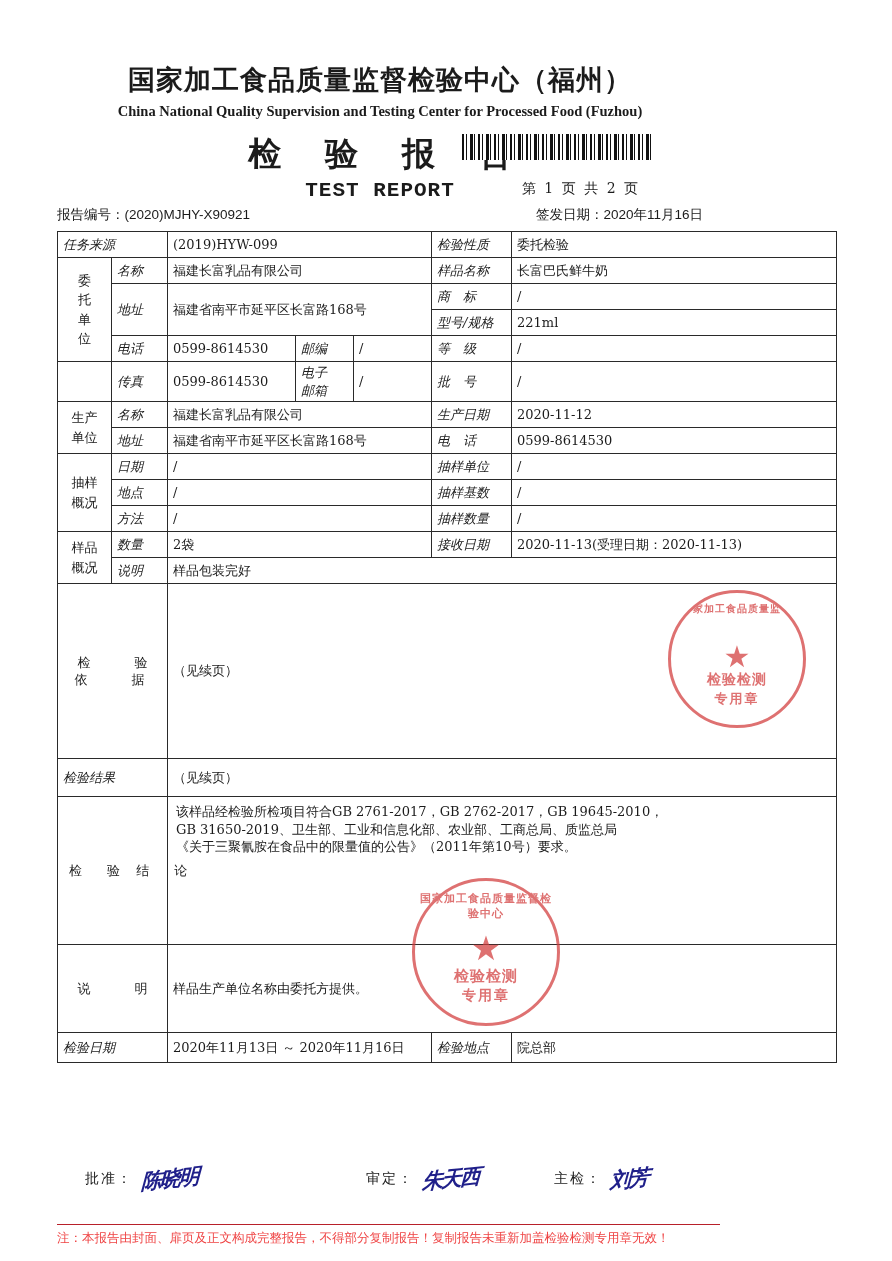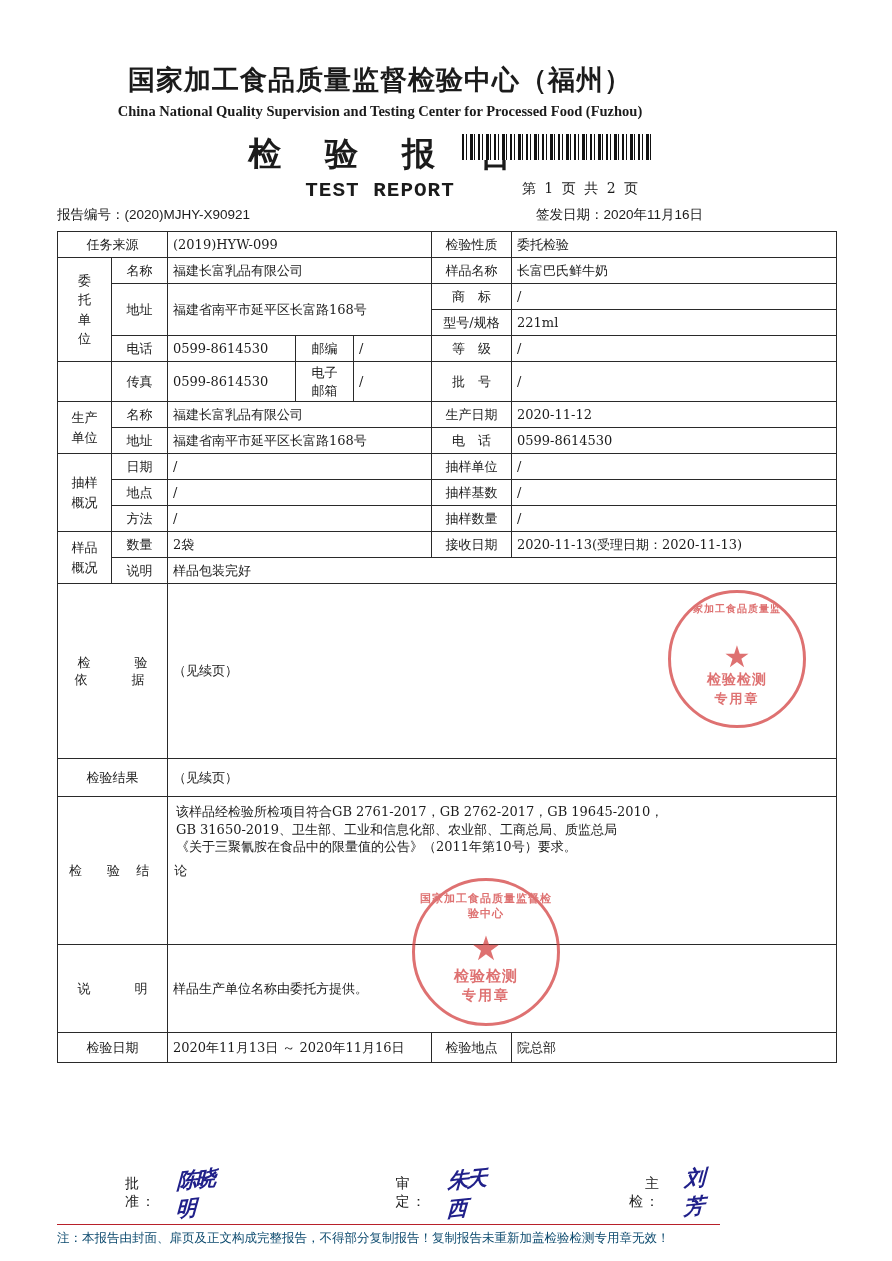--- a/index.html
+++ b/index.html
@@ -111,22 +111,23 @@
     border: 1px solid #2a2a2a;
     font-size: 13px;
     padding: 2px 5px;
     vertical-align: middle;
     font-family: "DejaVu Serif", "Liberation Serif", serif;
     line-height: 1.35;
     height: 26px;
     box-sizing: border-box;
   }
   td.lbl {
-    text-align: center;
+    text-align: left;
     white-space: nowrap;
+    font-style: italic;
   }
   td.lbl-sp {
     text-align: center;
     letter-spacing: 6px;
     text-indent: 6px;
     white-space: nowrap;
   }
   td.vert {
     text-align: center;
     width: 44px;
@@ -164,44 +165,44 @@
     right: 57px;
     top: 1165px;
     display: flex;
     font-size: 14px;
     font-family: "DejaVu Serif", serif;
   }
   .sig-item {
     display: flex;
     align-items: center;
   }
-  .sig-item.a { margin-left: 68px; }
+  .sig-item.a { margin-left: 28px; }
   .sig-item.b { margin-left: 168px; }
-  .sig-item.c { margin-left: 120px; text-align: right; }
+  .sig-item.c { margin-left: 75px; text-align: right; }
   .sig-label { letter-spacing: 2px; }
   .sig-hand {
     font-family: "DejaVu Serif", serif;
     font-style: italic;
     font-weight: bold;
     font-size: 21px;
     color: #20208a;
     margin-left: 8px;
     transform: rotate(-6deg) skewX(-8deg);
     display: inline-block;
     letter-spacing: -2px;
   }
 
   
   .footer-note {
     position: absolute;
     left: 57px;
     right: 40px;
     top: 1224px;
     font-size: 12.5px;
-    color: #0c4a6e;
+    color: #ef4444;
     font-family: "DejaVu Serif", serif;
     border-top: 1px solid #b8202a;
     padding-top: 5px;
   }
 
   
   .stamp {
     position: absolute;
     border: 3px solid #d23b3b;
     border-radius: 50%;

